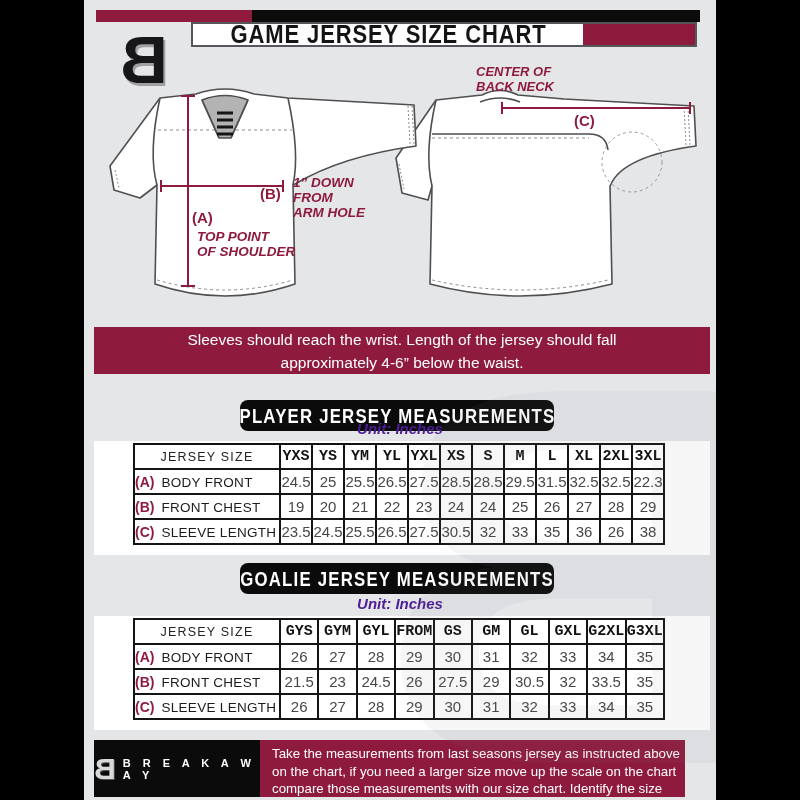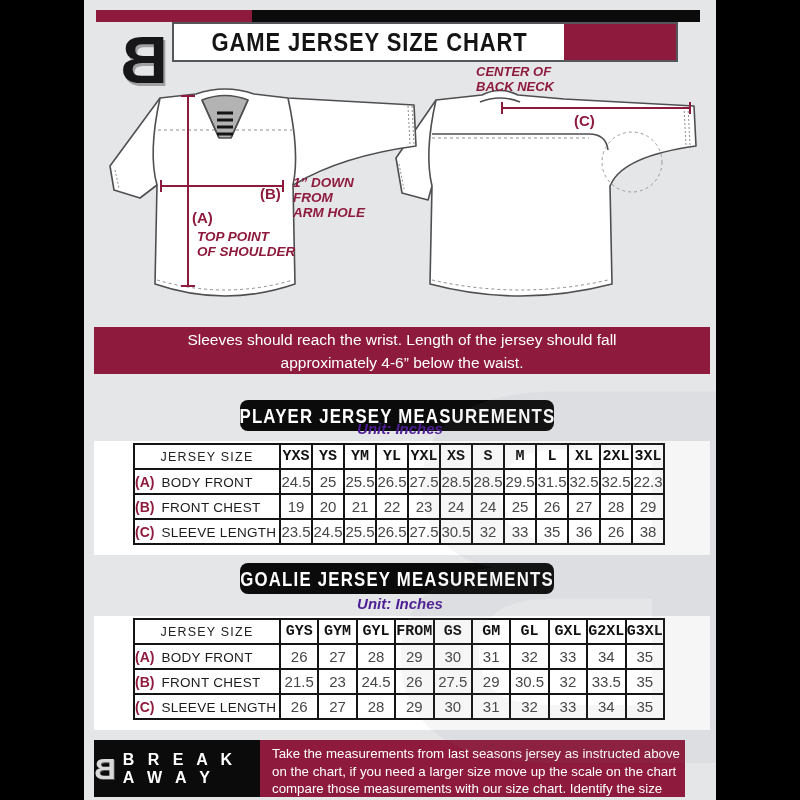--- a/index.html
+++ b/index.html
@@ -6,21 +6,21 @@
             font-family:"Liberation Sans",sans-serif;}
   #stage{position:relative;width:800px;height:800px;background:#000;}
   #content{position:absolute;left:84px;top:0;width:632px;height:800px;background:#e5e6e8;overflow:hidden;}
 
   
   .bar{position:absolute;top:10px;height:12px;}
   .bar.maroon{left:12px;width:156px;background:#8e1a3d;}
   .bar.black{left:168px;width:448px;background:#0b0b0b;}
 
   
-  .title-band{position:absolute;left:88px;top:22px;width:506px;height:40px;background:#fff;
+  .title-band{position:absolute;left:107px;top:22px;width:506px;height:25px;background:#fff;
               border:2px solid #55565a;box-sizing:border-box;}
   .title-text{position:absolute;left:0;top:0;width:392px;height:100%;display:flex;align-items:center;
               justify-content:center;font-weight:bold;font-size:25px;color:#141414;white-space:nowrap;}
   .title-text span{display:inline-block;transform:scaleX(.88);letter-spacing:1px;}
   .title-maroon{position:absolute;right:0;top:0;width:112px;height:100%;background:#8e1a3d;}
 
   .brand-logo{position:absolute;left:16px;top:18px;width:88px;height:84px;display:flex;
               align-items:center;justify-content:center;}
   .brand-b{display:inline-block;transform:scaleX(-1);font-weight:bold;font-size:66px;color:#17171a;
            text-shadow:-2px 3px 0 rgba(0,0,0,.3);line-height:1;}
@@ -47,21 +47,21 @@
   .meas-table .label-cell{width:144px;text-align:left;}
   .meas-table .size-head{text-align:center;padding-left:0;font-size:12.5px;letter-spacing:1.2px;color:#222;border-radius:9px;}
   .rkey{color:#8e1a3d;font-weight:bold;font-size:14px;margin-right:7px;}
   .rlabel{color:#1c1c1c;font-size:13.5px;letter-spacing:.3px;}
 
   
   .footer-black{position:absolute;left:10px;top:740px;width:166px;height:57px;background:#0b0b0b;
                 display:flex;align-items:center;justify-content:center;gap:7px;}
   .footer-b{display:inline-block;transform:scaleX(-1);font-weight:bold;font-size:30px;color:#d9d9d9;
             text-shadow:-1px 1px 0 #555;line-height:1;}
-  .footer-brand{color:#fff;font-weight:bold;font-size:16px;letter-spacing:4.5px;}
+  .footer-brand{color:#fff;font-weight:bold;font-size:11px;letter-spacing:4.5px;}
   .footer-maroon{position:absolute;left:176px;top:740px;width:425px;height:57px;background:#8e1a3d;color:#fff;
                  box-sizing:border-box;padding:5px 10px 0 12px;font-size:13.3px;line-height:1.32;}
   .footer-maroon div{white-space:nowrap;}
 
   .watermark{position:absolute;right:-50px;top:360px;font-size:540px;font-weight:bold;line-height:.8;
              color:rgba(125,125,138,.07);transform:scaleX(-1);pointer-events:none;z-index:6;}
 
   svg text{font-family:"Liberation Sans",sans-serif;}
 </style>
 </head>

